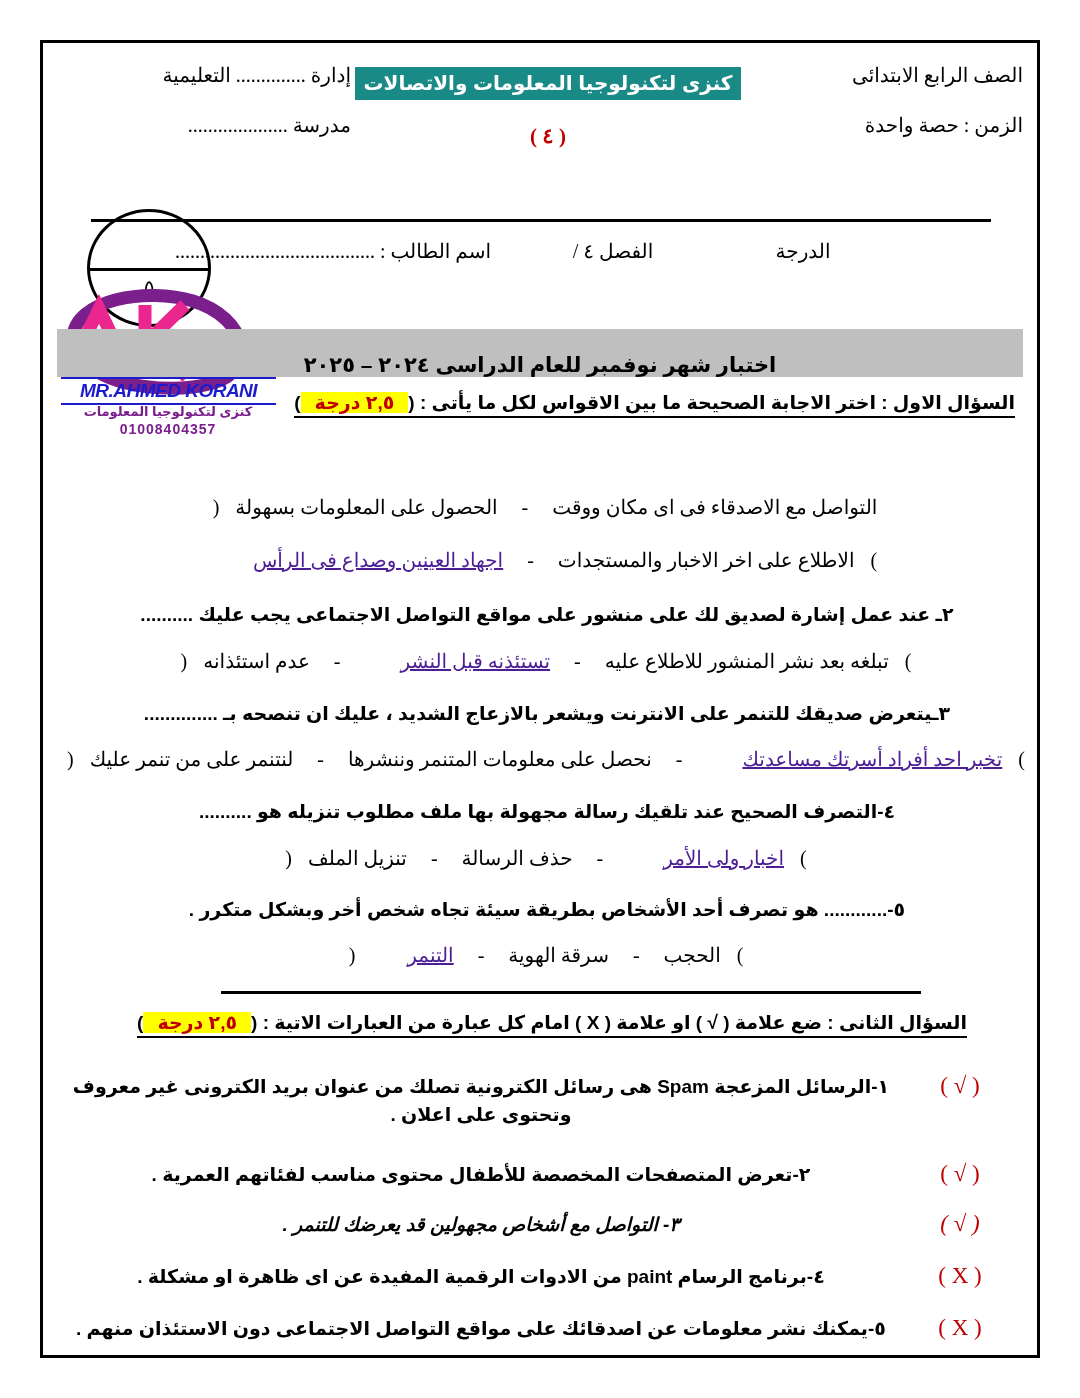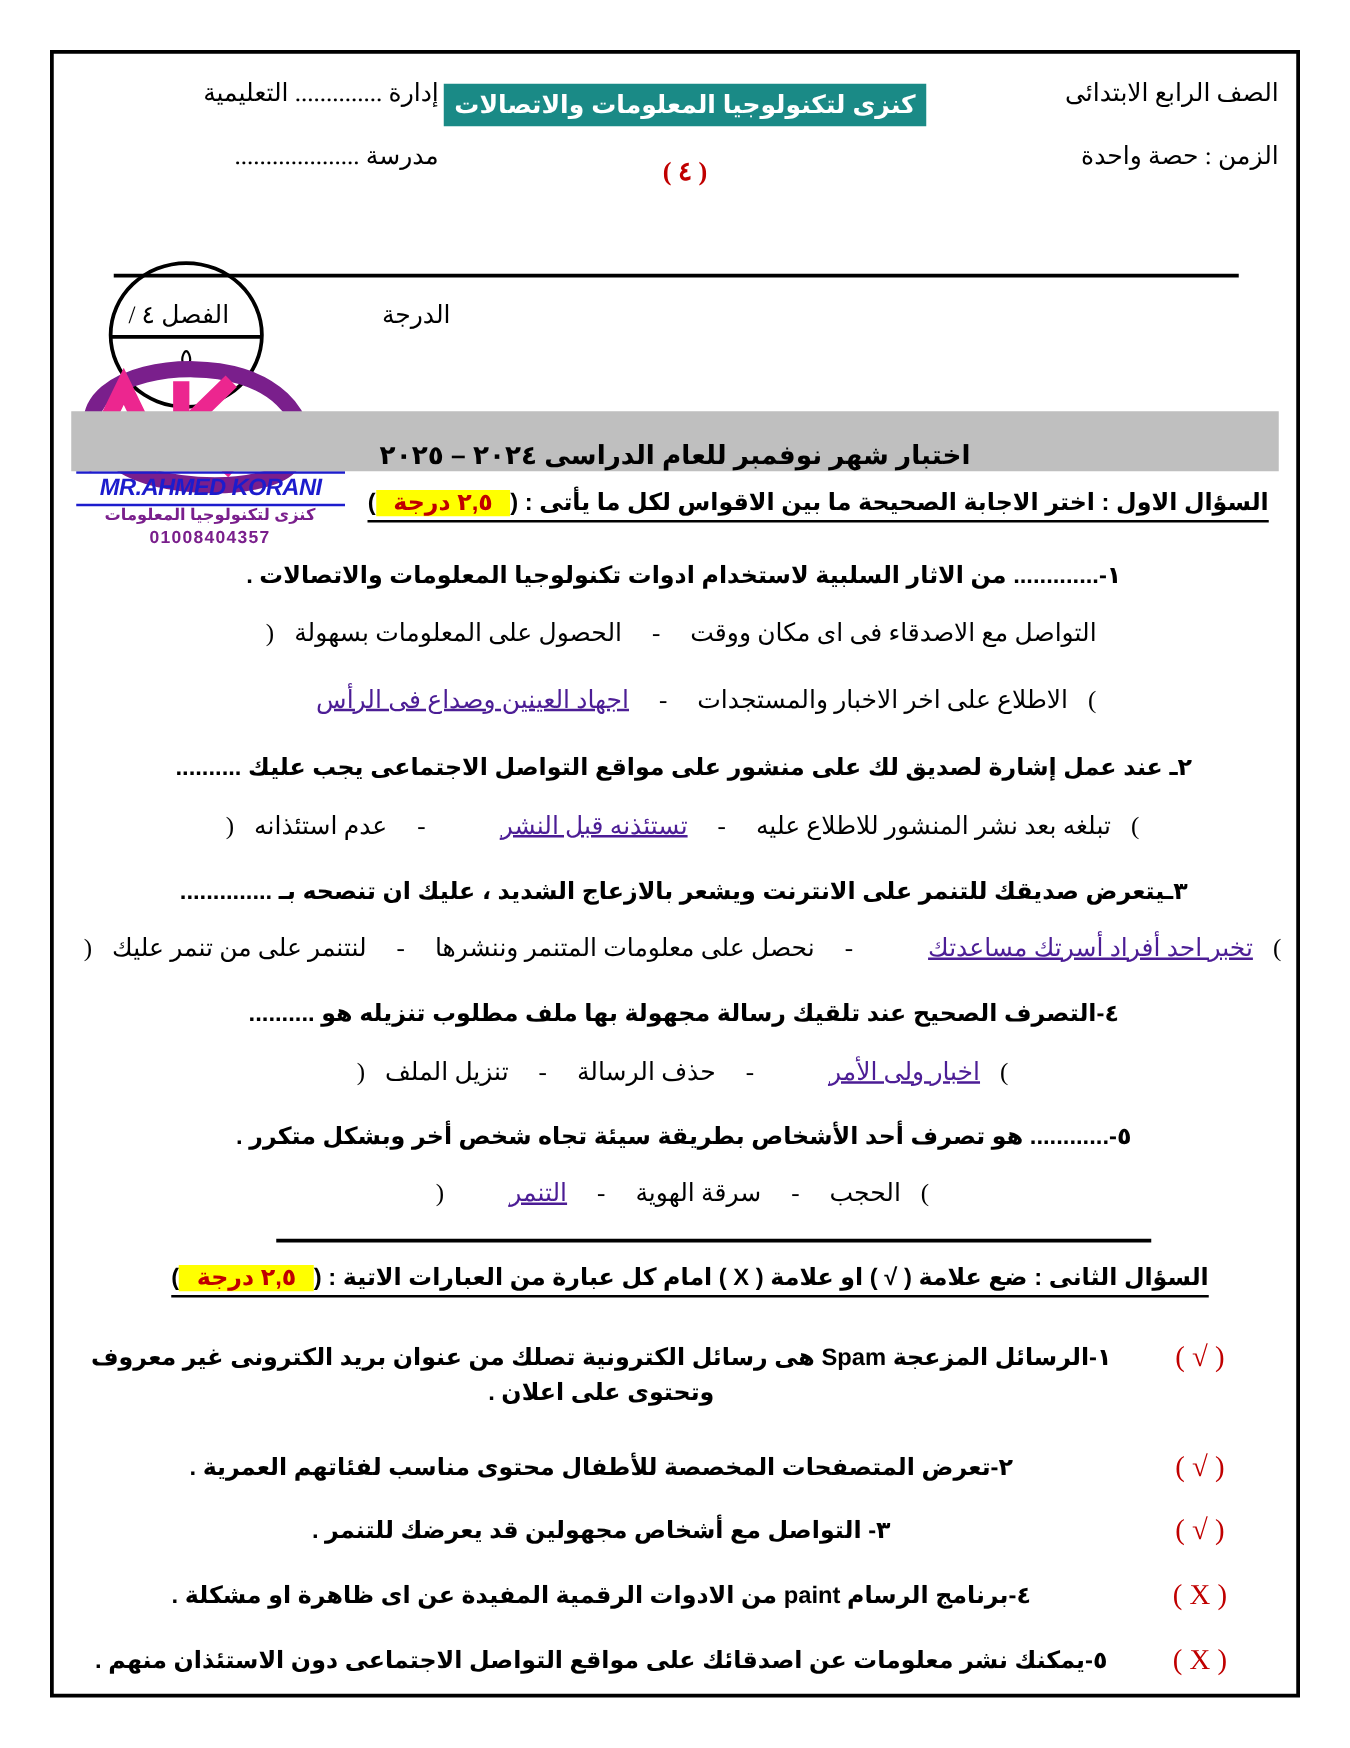--- a/index.html
+++ b/index.html
@@ -158,20 +158,21 @@
       <div class="hdr-col col-left">
         <div class="h-line r1">الصف الرابع الابتدائى</div>
         <div class="h-line r2">الزمن  :  حصة واحدة</div>
       </div>
     </div>
   </div>
 
   <div class="rule"></div>
 
   <div class="row2">
+    <div class="c1">اسم الطالب : ........................................</div>
     <div class="c2">الفصل   ٤  /</div>
     <div class="c3">الدرجة</div>
   </div>
 
   <div class="grade-circle">
     <div class="divider"></div>
     <div class="gnum">٥</div>
   </div>
 
   <div class="logo">
@@ -186,21 +187,20 @@
   </div>
 
   <div class="title-bar">
     <span>اختبار شهر نوفمبر  للعام الدراسى ٢٠٢٤ – ٢٠٢٥</span>
   </div>
 
   <div class="q-head" style="right:22px;top:348px;">
     <span>السؤال الاول : اختر الاجابة الصحيحة ما بين الاقواس لكل ما يأتى :  (</span><span class="mark mark-red">٢,٥ درجة</span><span>)</span>
   </div>
 
-  <div class="q-stem" style="top:406px;">١-............. من الاثار السلبية لاستخدام ادوات تكنولوجيا المعلومات والاتصالات .</div>
   <div class="q-opts" style="top:452px;">
     <div class="opts-inner">
       <span class="brk">(</span>
       <span class="opt">الحصول على المعلومات بسهولة</span>
       <span class="sep">-</span>
       <span class="opt">التواصل مع الاصدقاء فى اى مكان ووقت</span>
     </div>
   </div>
   <div class="q-opts" style="top:505px;">
     <div class="opts-inner">
@@ -272,21 +272,21 @@
   <div class="tf-row" style="top:1030px;">
     <div class="tf-text">١-الرسائل المزعجة  Spam  هى رسائل الكترونية تصلك من عنوان بريد الكترونى غير معروف وتحتوى على اعلان .</div>
     <div class="tf-mark">( √ )</div>
   </div>
 
   <div class="tf-row" style="top:1118px;">
     <div class="tf-text">٢-تعرض المتصفحات المخصصة للأطفال محتوى مناسب لفئاتهم العمرية .</div>
     <div class="tf-mark">( √ )</div>
   </div>
 
-  <div class="tf-row" style="top:1168px;">
+  <div class="tf-row" style="top:1168px;font-style:italic;">
     <div class="tf-text">٣- التواصل مع أشخاص مجهولين قد يعرضك للتنمر .</div>
     <div class="tf-mark">( √ )</div>
   </div>
 
   <div class="tf-row" style="top:1220px;">
     <div class="tf-text">٤-برنامج الرسام paint من الادوات الرقمية المفيدة عن اى ظاهرة او مشكلة .</div>
     <div class="tf-mark">( X )</div>
   </div>
 
   <div class="tf-row" style="top:1272px;">

